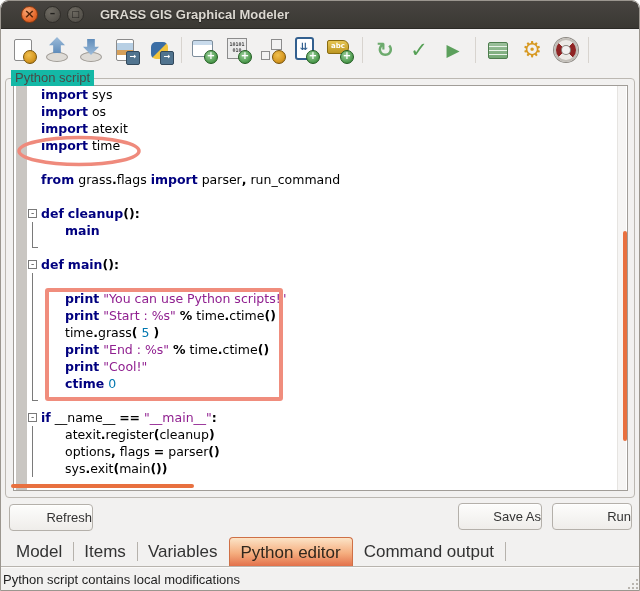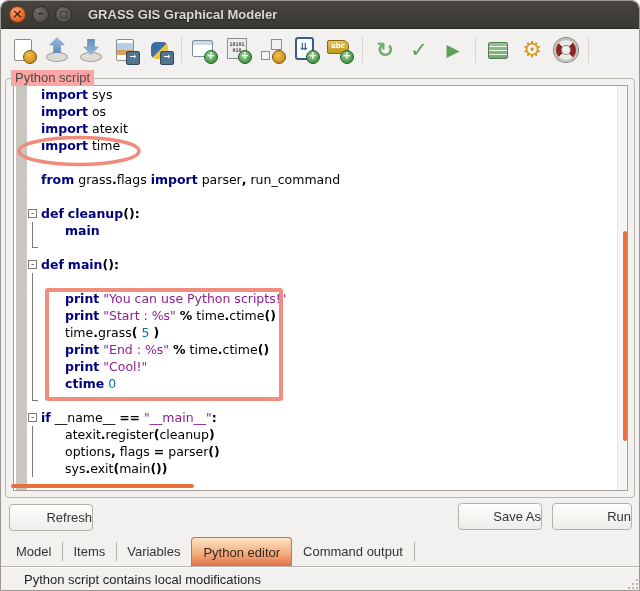--- a/index.html
+++ b/index.html
@@ -1,21 +1,21 @@
 <!DOCTYPE html>
 <html><head>
 <meta charset="utf-8">
 <style>
   *{box-sizing:border-box}
   html,body{margin:0;padding:0}
   body{width:640px;height:591px;font-family:"Liberation Sans",sans-serif;background:#fff;overflow:hidden}
   #win{position:relative;width:640px;height:591px;background:#f2f1f0;border:1px solid #9b968f;border-radius:8px 8px 0 0;overflow:hidden}
 
   
-  .titlebar{position:absolute;left:0;top:0;width:100%;height:28px;background:linear-gradient(#474440,#3a3833);border-bottom:1px solid #2b2a26;display:flex;align-items:center;padding:0 8px;border-radius:7px 7px 0 0}
+  .titlebar{position:absolute;left:0;top:0;width:100%;height:28px;background:linear-gradient(#474440,#3a3833);border-bottom:1px solid #2b2a26;display:flex;align-items:center;padding:0 20px;border-radius:7px 7px 0 0}
   .wbtn{width:17px;height:17px;border-radius:50%;margin-right:6px;position:relative;flex:none;cursor:default}
   .wbtn.close{background:radial-gradient(circle at 35% 30%,#f9a876,#e66a2d 60%,#c44a12);border:1px solid #8a3a10}
   .wbtn.close::after{content:'×';position:absolute;inset:0;text-align:center;font:bold 13px/14px "DejaVu Sans",sans-serif;color:#56250a}
   .wbtn.min,.wbtn.max{background:radial-gradient(circle at 35% 30%,#6e6a62,#4b4842);border:1px solid #2f2d29}
   .wbtn.min::after{content:'–';position:absolute;inset:0;text-align:center;font:bold 11px/13px "DejaVu Sans",sans-serif;color:#22211e}
   .wbtn.max::after{content:'□';position:absolute;inset:0;text-align:center;font:bold 9px/15px "DejaVu Sans",sans-serif;color:#22211e}
   .wtitle{margin-left:10px;font-size:13px;font-weight:bold;color:#dcd8d1;text-shadow:0 1px 1px #1c1b19;white-space:nowrap}
 
   
   .toolbar{position:absolute;left:0;top:28px;width:100%;height:42px;display:flex;align-items:center;padding:0 5px}
@@ -46,21 +46,21 @@
   .ic-validate-model::before{content:'✓';font-weight:bold;font-size:21px;line-height:1;color:#55a055}
   .ic-run-model::before{content:'▶';font-size:17px;line-height:1;color:#5ca05c}
 
   .ic-model-variables::before{content:'';width:18px;height:15px;border:1px solid #4e7d4e;border-radius:2px;background:repeating-linear-gradient(to bottom,transparent 0 3px,#e9f3e9 3px 4px),linear-gradient(#9cc09c,#74a874)}
   .ic-model-properties::before{content:'⚙';font-size:22px;line-height:1;color:#d79922}
   .ic-help::before{content:'';width:20px;height:20px;border-radius:50%;background:conic-gradient(from 45deg,#8f2424 0deg 90deg,#eceae6 90deg 180deg,#8f2424 180deg 270deg,#eceae6 270deg 360deg);border:2px solid #c2beb8;box-shadow:0 0 0 1px #8c8882}
   .ic-help::after{content:'';position:absolute;width:8px;height:8px;left:50%;top:50%;transform:translate(-50%,-50%);background:#f2f1f0;border-radius:50%;box-shadow:0 0 0 1px #8c8882}
 
   
   .frame{position:absolute;left:4px;top:77px;width:630px;height:420px;border:1px solid #bcb8b2;border-radius:4px}
-  .frame-label{position:absolute;left:10px;top:69px;height:16px;background:#fca5a5;padding:0 4px;font-size:13px;color:#4a4a47;z-index:2}
+  .frame-label{position:absolute;left:10px;top:69px;height:16px;background:#14b8a6;padding:0 4px;font-size:13px;color:#4a4a47;z-index:2}
 
   
   .editor{position:absolute;left:12px;top:84px;width:615px;height:406px;background:#fff;border:1px solid #a19d98;overflow:hidden}
   .gutter{position:absolute;left:2px;top:0;bottom:0;width:11px;background:#c9c6c2}
   .strack{position:absolute;right:1px;top:0;bottom:0;width:9px;background:#f6f5f4;border-left:1px solid #e6e4e1}
   .code{position:absolute;left:0;top:0;right:0;bottom:0;font-family:"DejaVu Sans",sans-serif;font-size:12.5px}
   .cl{position:relative;height:17px;white-space:pre}
   .cl .txt{position:absolute;top:0;line-height:17px}
   .txt.i0{left:27px}
   .txt.i1{left:51px}
@@ -84,27 +84,27 @@
   .hsb{position:absolute;left:10px;top:483px;width:183px;height:4px;background:#e8703f;border-radius:2px;z-index:6}
 
   
   .btn{position:absolute;height:27px;border:1px solid #b4b0aa;border-radius:4px;background:linear-gradient(#fdfdfc,#efedea);font-size:13px;color:#333;text-align:right;line-height:25px;box-shadow:inset 0 1px 0 rgba(255,255,255,.7)}
   #btn-refresh{left:8px;top:503px;width:84px}
   #btn-saveas{left:457px;top:502px;width:84px}
   #btn-run{left:551px;top:502px;width:80px}
 
   
   .tabs{position:absolute;left:0;top:536px;width:640px;height:29px;display:flex;align-items:stretch;padding-left:4px}
-  .tab{padding:0 11px;line-height:29px;font-size:13px;color:#333;position:relative;white-space:nowrap}
+  .tab{padding:0 11px;line-height:29px;font-size:17px;color:#333;position:relative;white-space:nowrap}
   .tab:not(.active)+.tab:not(.active)::before{content:'';position:absolute;left:0;top:5px;bottom:5px;width:1px;background:#b6b2ac}
   .tab:last-child::after{content:'';position:absolute;right:-1px;top:5px;bottom:5px;width:1px;background:#b6b2ac}
   .tab.active{background:linear-gradient(#fce4c7,#f5ad7e 55%,#e2714b);border:1px solid #cf7046;border-bottom:none;border-radius:4px 4px 0 0;font-weight:normal;color:#30271d}
 
   
-  .status{position:absolute;left:0;top:565px;width:640px;height:26px;background:#f2f1f0;border-top:1px solid #b8b4ae;box-shadow:inset 0 1px 0 #fbfaf9;font-size:13px;color:#1f1f1f;line-height:25px;padding-left:23px}
+  .status{position:absolute;left:0;top:565px;width:640px;height:26px;background:#f2f1f0;border-top:1px solid #b8b4ae;box-shadow:inset 0 1px 0 #fbfaf9;font-size:13px;color:#1f1f1f;line-height:25px;padding-left:2px}
   .grip{position:absolute;right:3px;bottom:3px;width:12px;height:12px}
   .grip::before{content:'';position:absolute;right:0;bottom:0;width:2px;height:2px;background:#b9b5af;box-shadow:-4px 0 #b9b5af,0 -4px #b9b5af,-4px -4px #b9b5af,-8px 0 #b9b5af,0 -8px #b9b5af}
 </style>
 </head>
 <body>
 
 <div id="win">
 
   <div class="titlebar">
     <span class="wbtn close"></span>

